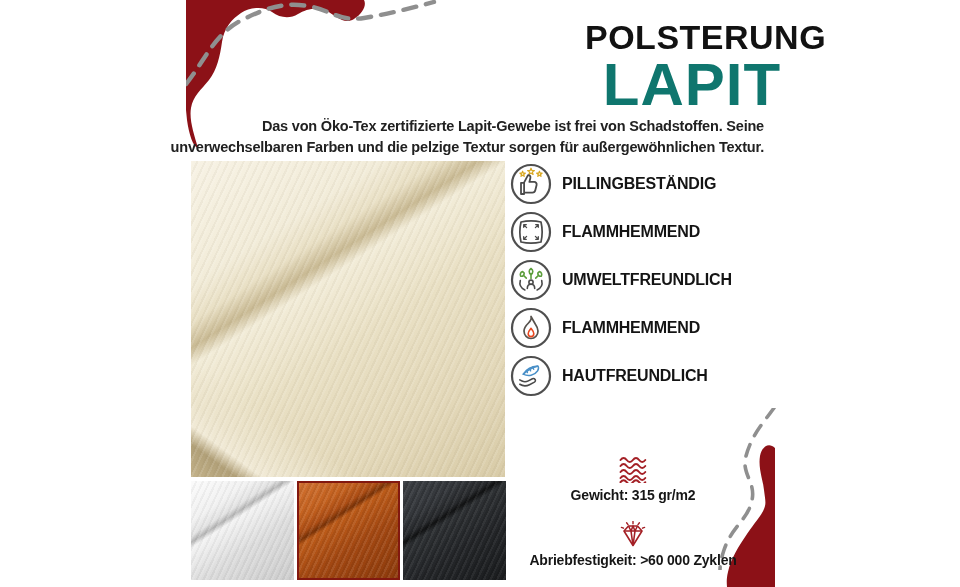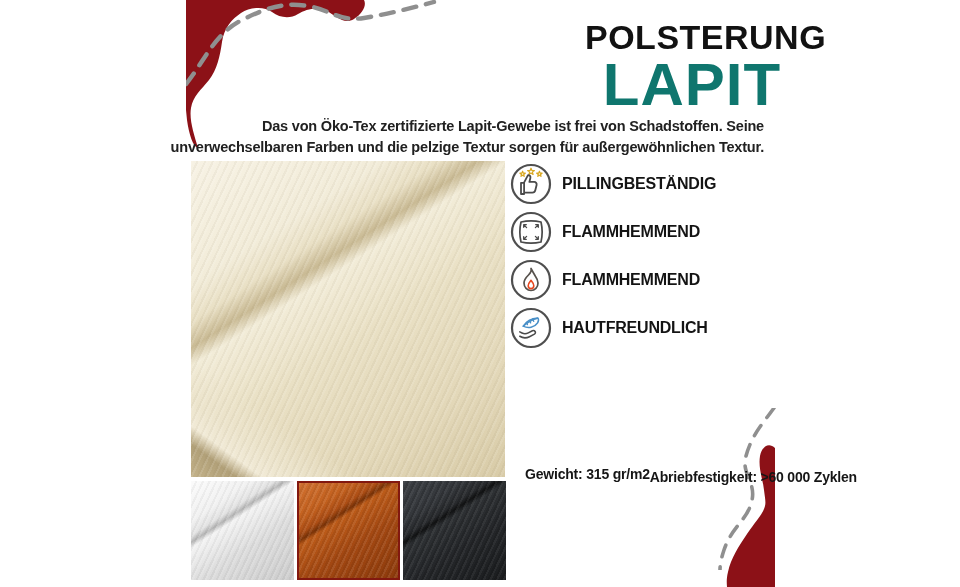--- a/index.html
+++ b/index.html
@@ -44,21 +44,21 @@
       repeating-linear-gradient(115deg, rgba(255,255,255,.05) 0 2px, rgba(0,0,0,0) 2px 4px, rgba(0,0,0,.12) 4px 6px),
       linear-gradient(147deg,#3d4045 0%,#34373b 24%,#282a2d 34%,#121314 37.5%,#2e3134 41%,#242629 65%,#1b1d1f 100%);
   }
   
   .features{left:510px;top:163px;}
   .feature-row{display:flex;align-items:center;height:42px;margin-bottom:6px;}
   .f-icon{width:42px;height:42px;flex:0 0 42px;}
   .f-label{margin-left:10px;font-size:16px;font-weight:700;color:#141414;
            letter-spacing:-.2px;white-space:nowrap;}
   
-  .specs{left:525px;top:455px;width:216px;display:flex;flex-direction:row;align-items:center;}
+  .specs{left:525px;top:455px;width:216px;display:flex;flex-direction:column;align-items:center;}
   .spec-label{font-size:14px;font-weight:700;color:#161616;white-space:nowrap;letter-spacing:-.2px;}
   .spec-icon{display:block;}
   .mb4{margin-bottom:4px;} .mb6{margin-bottom:6px;} .mt6{} .mt10{margin-top:12px;}
 </style>
 </head>
 <body>
 
 <div class="canvas">
 
   <svg class="abs deco" style="left:186px;top:0;" width="182" height="150" viewBox="0 0 182 150">
@@ -116,20 +116,40 @@
         <g fill="none" stroke="#4a4a4a" stroke-width="1.3" stroke-linecap="round" stroke-linejoin="round">
           <path d="M16.6 16.6 L13.8 13.8 M13.7 16.3 V13.7 H16.3"></path>
           <path d="M25.4 16.6 L28.2 13.8 M25.7 13.7 H28.3 V16.3"></path>
           <path d="M16.6 25.4 L13.8 28.2 M13.7 25.7 V28.3 H16.3"></path>
           <path d="M25.4 25.4 L28.2 28.2 M28.3 25.7 V28.3 H25.7"></path>
         </g>
       </svg>
       <span class="f-label">FLAMMHEMMEND</span>
     </div>
 
+    <div class="feature-row">
+      <svg class="f-icon" viewBox="0 0 42 42">
+        <circle cx="21" cy="21" r="19" fill="#fff" stroke="#4f4f4f" stroke-width="2.2"></circle>
+        <g fill="none" stroke="#5c9e3c" stroke-width="1.6" stroke-linecap="round" stroke-linejoin="round">
+          <path d="M21 9.5 c-2.4 1.6-2.4 4.6 0 6.2 c2.4-1.6 2.4-4.6 0-6.2 Z"></path>
+          <path d="M21 15.7 v3.8"></path>
+          <path d="M12.6 12.6 c-2 .6-2.9 2.7-1.9 4.6 c2.1.4 3.6-1.1 3.5-3.1 Z"></path>
+          <path d="M13.4 16.2 l2.9 2.9"></path>
+          <path d="M29.4 12.6 c2 .6 2.9 2.7 1.9 4.6 c-2.1.4-3.6-1.1-3.5-3.1 Z"></path>
+          <path d="M28.6 16.2 l-2.9 2.9"></path>
+        </g>
+        <g fill="none" stroke="#4a4a4a" stroke-width="1.6" stroke-linecap="round">
+          <circle cx="21" cy="23.2" r="2.1"></circle>
+          <path d="M17.3 29.5 c0-2.6 1.6-4.2 3.7-4.2 s3.7 1.6 3.7 4.2"></path>
+          <path d="M10.3 21.5 c-1.1 4.2 1 7.8 4.6 9.4"></path>
+          <path d="M31.7 21.5 c1.1 4.2-1 7.8-4.6 9.4"></path>
+        </g>
+      </svg>
+      <span class="f-label">UMWELTFREUNDLICH</span>
+    </div>
 
     <div class="feature-row">
       <svg class="f-icon" viewBox="0 0 42 42">
         <circle cx="21" cy="21" r="19" fill="#fff" stroke="#4f4f4f" stroke-width="2.2"></circle>
         <path fill="none" stroke="#57524d" stroke-width="1.7" stroke-linejoin="round" d="M21 9.5 c1 3-.5 4.5-2.5 6.5 c-2.5 2.4-4.5 4.6-4.5 8 c0 4.4 3.2 7.5 7 7.5 s7-3.1 7-7.5
              c0-3-1.3-5-2.6-6.8 C24 14.9 22.7 12.6 21 9.5 Z"></path>
         <path fill="none" stroke="#e8481f" stroke-width="1.6" stroke-linejoin="round" d="M21 21.3 c1.8 2.2 2.8 3.7 2.8 5.5 a2.8 2.8 0 1 1 -5.6 0 c0-1.8 1-3.3 2.8-5.5 Z"></path>
       </svg>
       <span class="f-label">FLAMMHEMMEND</span>
     </div>

